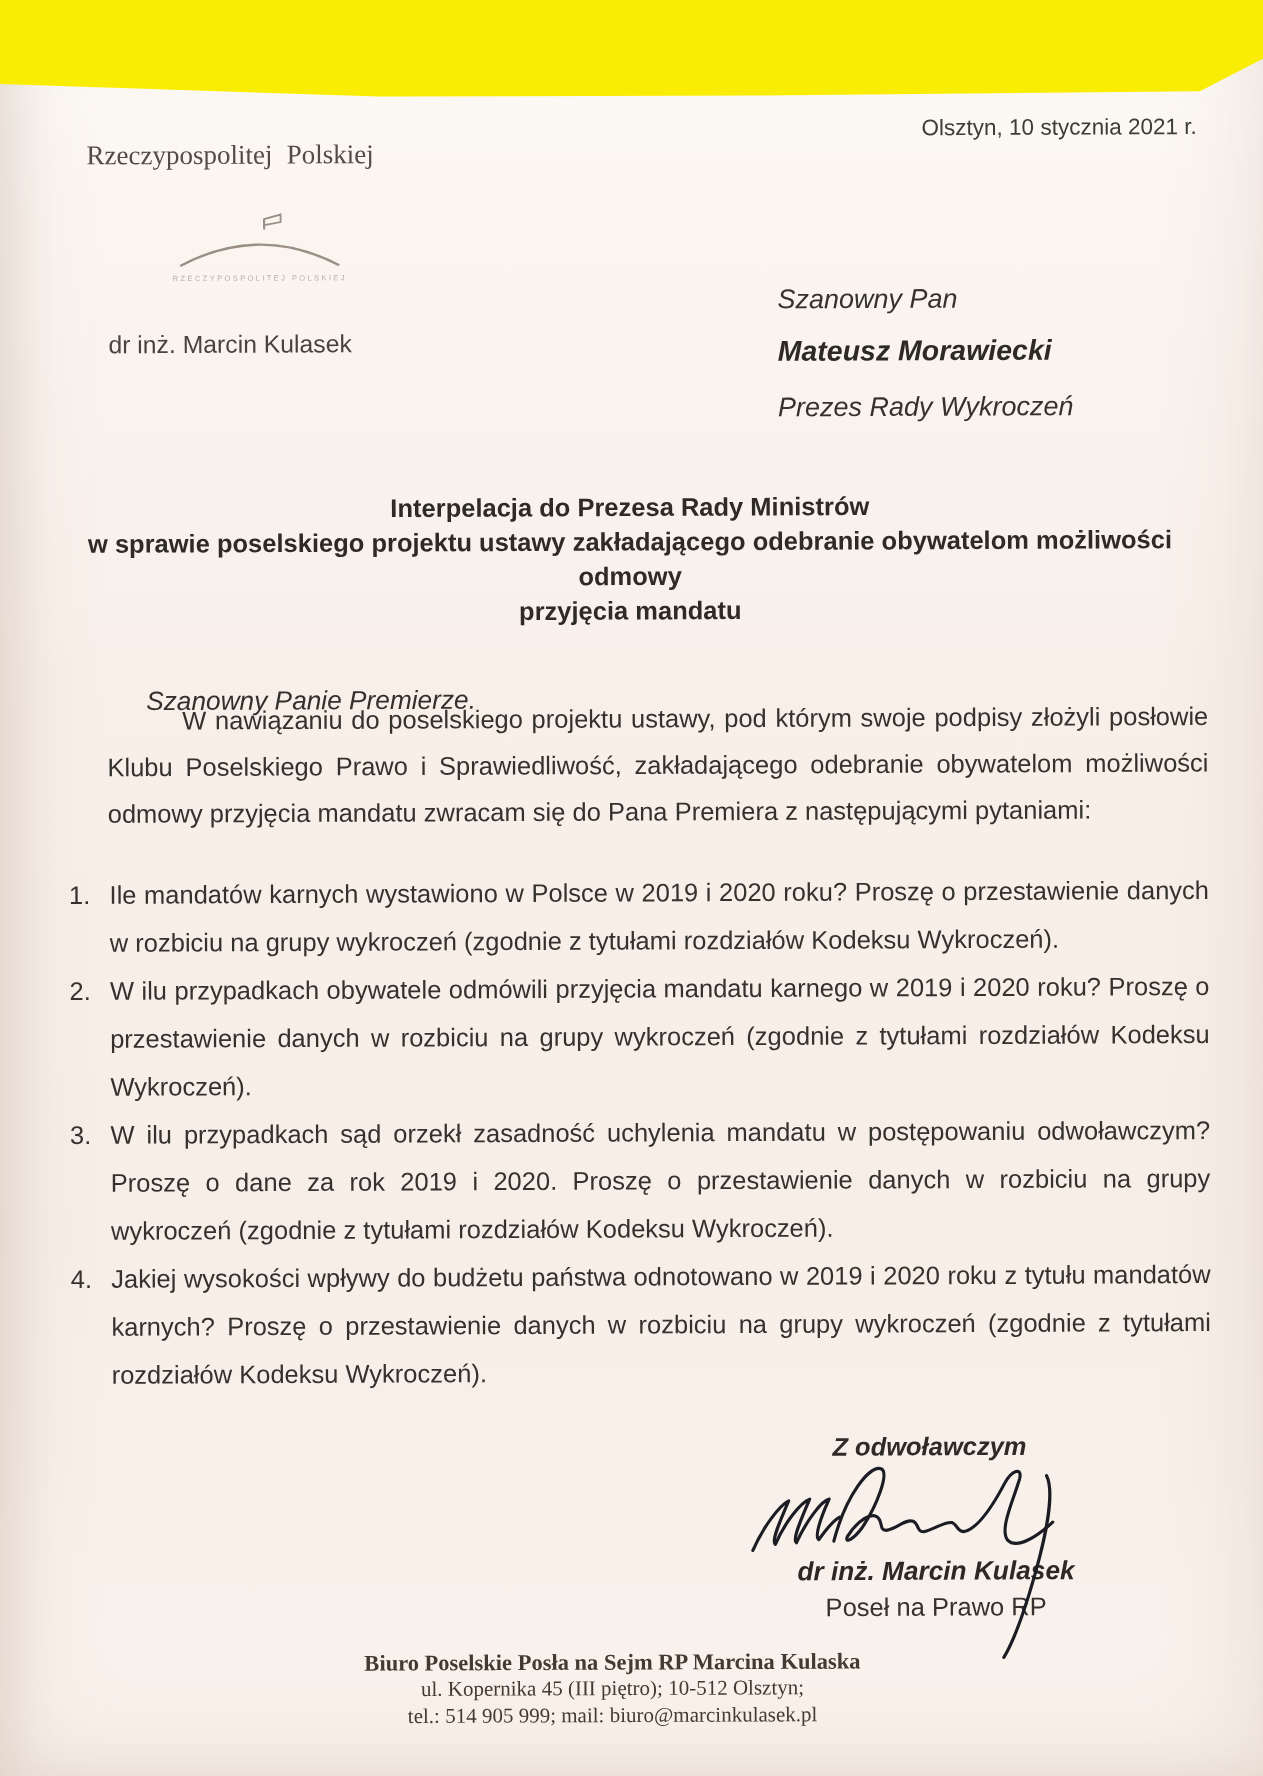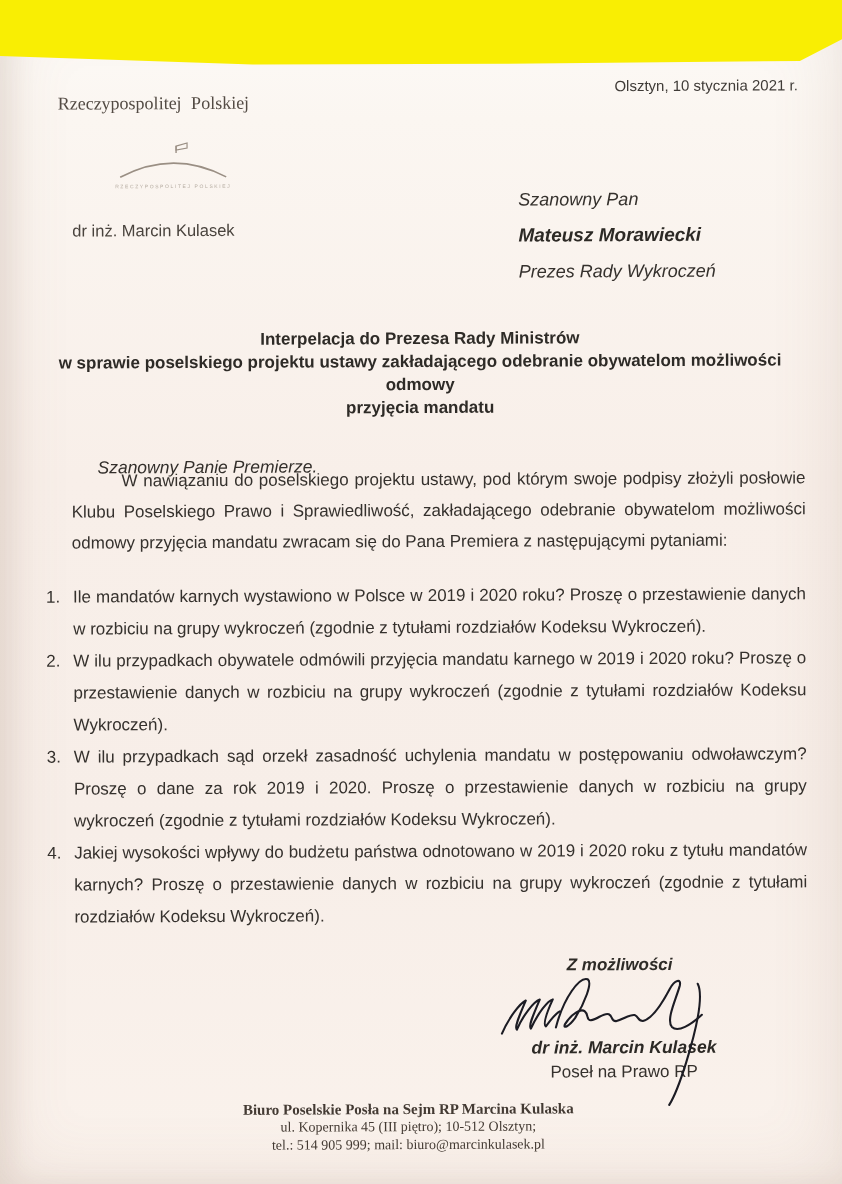--- a/index.html
+++ b/index.html
@@ -89,21 +89,21 @@
 
     <div class="intro">W nawiązaniu do poselskiego projektu ustawy, pod którym swoje podpisy złożyli posłowie Klubu Poselskiego Prawo i Sprawiedliwość, zakładającego odebranie obywatelom możliwości odmowy przyjęcia mandatu zwracam się do Pana Premiera z następującymi pytaniami:</div>
 
     <ol class="questions">
       <li>Ile mandatów karnych wystawiono w Polsce w 2019 i 2020 roku? Proszę o przestawienie danych w rozbiciu na grupy wykroczeń (zgodnie z tytułami rozdziałów Kodeksu Wykroczeń).</li>
       <li>W ilu przypadkach obywatele odmówili przyjęcia mandatu karnego w 2019 i 2020 roku? Proszę o przestawienie danych w rozbiciu na grupy wykroczeń (zgodnie z tytułami rozdziałów Kodeksu Wykroczeń).</li>
       <li>W ilu przypadkach sąd orzekł zasadność uchylenia mandatu w postępowaniu odwoławczym? Proszę o dane za rok 2019 i 2020. Proszę o przestawienie danych w rozbiciu na grupy wykroczeń (zgodnie z tytułami rozdziałów Kodeksu Wykroczeń).</li>
       <li>Jakiej wysokości wpływy do budżetu państwa odnotowano w 2019 i 2020 roku z tytułu mandatów karnych? Proszę o przestawienie danych w rozbiciu na grupy wykroczeń (zgodnie z tytułami rozdziałów Kodeksu Wykroczeń).</li>
     </ol>
 
-    <div class="valediction">Z możliwości</div>
+    <div class="valediction">Z odwoławczym</div>
 
     <svg class="signature-svg" width="250" height="145" viewBox="0 0 250 145">
       <g fill="none" stroke="#1c1c24" stroke-width="2.1" stroke-linecap="round" stroke-linejoin="round">
         <path d="M12,64 C19,48 30,34 36,31 C30,45 24,58 27,60 C33,46 44,32 50,30 C44,44 38,57 41,59 C48,44 58,31 63,30 C57,43 53,55 56,57 C61,50 66,44 70,42"></path>
         <path d="M66,58 C74,28 90,7 98,10 C103,13 95,34 85,49 C79,57 73,60 75,55 C82,44 91,39 95,42 C99,45 96,51 101,51 C108,50 114,43 119,45 C123,47 121,52 126,52 C134,50 140,45 145,46 C149,48 148,52 153,52 C162,50 172,35 180,20 C185,11 192,9 190,17 C186,31 176,51 182,58 C188,64 201,56 212,46"></path>
         <path d="M208,15 C214,27 206,62 196,94 C190,113 184,128 179,136"></path>
       </g>
     </svg>
 
     <div class="signer">

